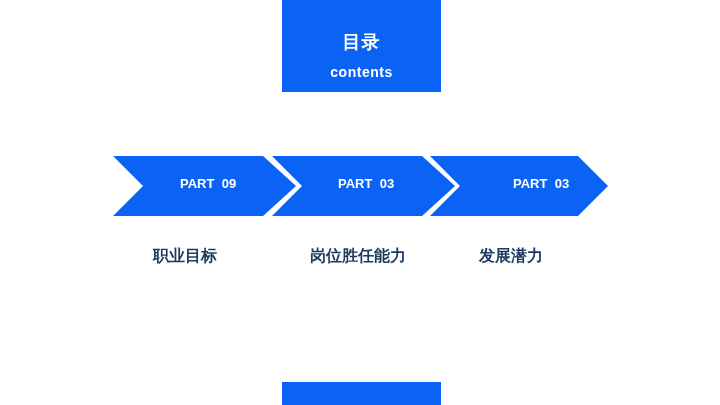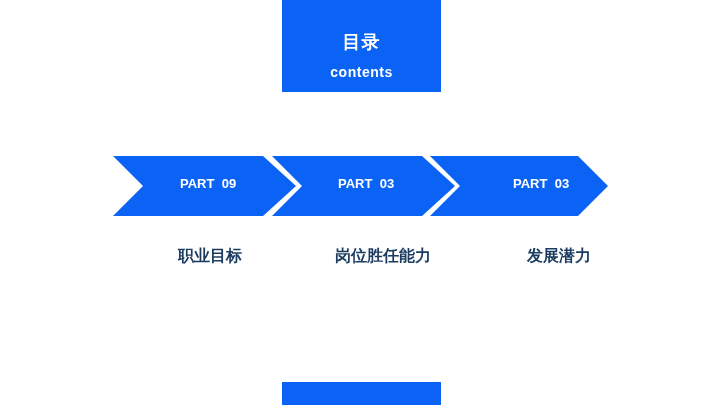--- a/index.html
+++ b/index.html
@@ -22,21 +22,21 @@
       font-family: "Liberation Sans", "DejaVu Sans", sans-serif;
     }
     .chevrons { position: absolute; left: 0; top: 0; width: 720px; height: 405px; }
     .part-label {
       position: absolute; top: 176px; color: #fff; font-weight: bold;
       font-size: 13px; line-height: 16px; white-space: pre;
       font-family: "Liberation Sans", "DejaVu Sans", sans-serif;
     }
     .cn-label {
       position: absolute; top: 246px; color: #1a3a5f; font-weight: bold;
-      font-size: 16px; line-height: 20px; white-space: nowrap; margin-left: 25px;
+      font-size: 16px; line-height: 20px; white-space: nowrap;
     }
     .bottom-bar {
       position: absolute; left: 282px; top: 382px; width: 159px; height: 23px;
       background: #0a63f5;
     }
   </style>
 </head>
 <body>
 
 <div class="title-box">
@@ -49,15 +49,15 @@
   <polygon points="272,156 422,156 455,186 422,216 272,216 302,186" fill="#0a63f5"></polygon>
   <polygon points="430,156 578,156 608,186 578,216 430,216 460,186" fill="#0a63f5"></polygon>
 </svg>
 
 <div class="part-label" style="left:180px;">PART  09</div>
 <div class="part-label" style="left:338px;">PART  03</div>
 <div class="part-label" style="left:513px;">PART  03</div>
 
 <div class="cn-label" style="left:153px;">职业目标</div>
 <div class="cn-label" style="left:310px;">岗位胜任能力</div>
-<div class="cn-label" style="left:502px;text-align:right;">发展潜力</div>
+<div class="cn-label" style="left:479px;text-align:right;">发展潜力</div>
 
 <div class="bottom-bar"></div>
 
 </body></html>

